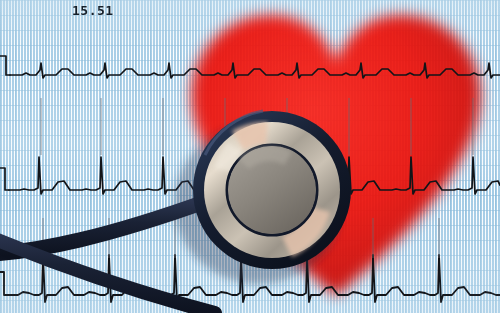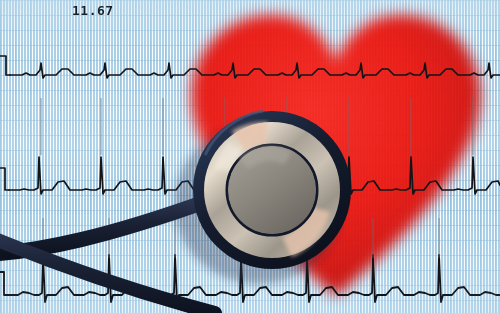--- a/index.html
+++ b/index.html
@@ -270,14 +270,14 @@
       <circle cx="272" cy="190" r="44" fill="url(#diag)"></circle>
 
       <path d="M238 158 a44 44 0 0 1 54 -6 l-8 13 a30 30 0 0 0 -35 4 Z" fill="#b6b0a6" opacity=".45" filter="url(#soft)"></path>
 
       <path d="M205 155 a79 79 0 0 1 58 -44" stroke="#48597c" stroke-width="3" fill="none" opacity=".7"></path>
     </g>
   </svg>
 
   <div class="paper-vign"></div>
 
-  <div class="stamp">11.67</div>
+  <div class="stamp">15.51</div>
 </div>
 
 </body></html>

